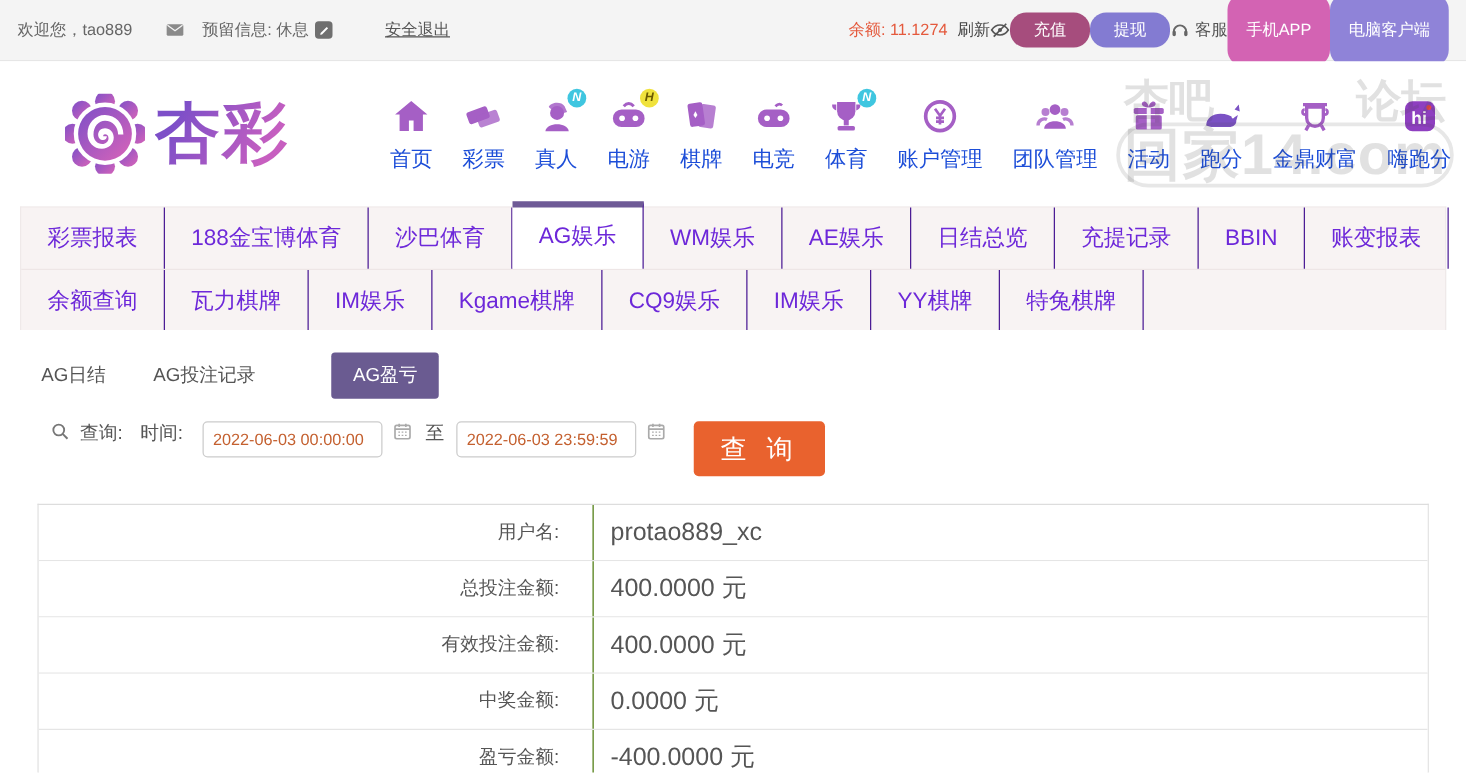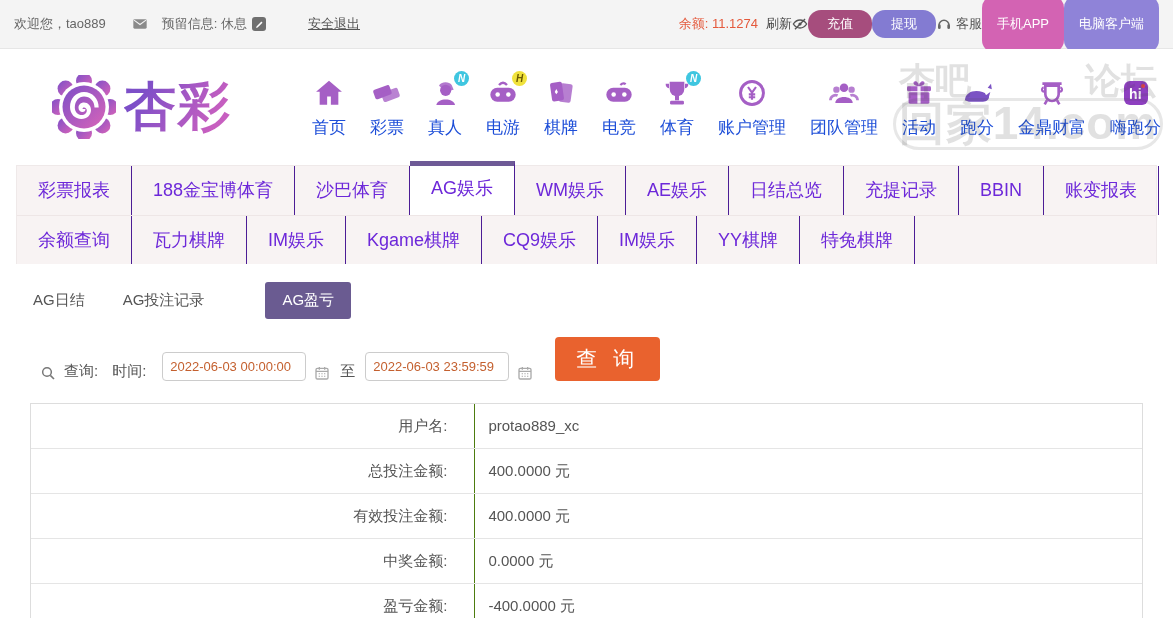--- a/index.html
+++ b/index.html
@@ -67,35 +67,35 @@
     border-right:1px solid #4c1d95; cursor:pointer; white-space:nowrap; }
   .tab.active { background:#fff; border-top:5px solid #6e5a96; margin-top:-5px;
     line-height:44px; position:relative; z-index:2; }
 
   
   .subtabs { display:flex; align-items:center; gap:38px; padding:18px 0 14px 33px; }
   .subtab { font-size:15px; color:#555; cursor:pointer; }
   .subtab.active { background:#6a5b91; color:#fff; padding:9px 17px; border-radius:3px;margin-left:23px; }
 
   
-  .searchrow { display:flex; align-items:flex-end; gap:8px; padding:4px 0 0 40px; }
+  .searchrow { display:flex; align-items:flex-start; gap:8px; padding:4px 0 0 40px; }
   .search-label { font-size:15px; color:#555; }
   .date-input { width:144px; height:29px; border:1px solid #ccc; border-radius:4px;
     padding:0 7px; font-size:13px; color:#c4602f; background:#fff;
     font-family:"Liberation Sans","DejaVu Sans",sans-serif; }
   .zhi { font-size:15px; color:#555; margin:0 2px; }
   .query-btn { background:#e9622e; color:#fff; border:none; border-radius:4px;
     font-size:21px; padding:8px 21px; margin-left:14px; letter-spacing:5px; cursor:pointer; }
 
   
   .result-table { margin:22px 30px 0 30px; border:1px solid #ddd; border-bottom:none; }
   .t-row { display:flex; height:45px; border-bottom:1px solid #e5e5e5; background:#fff; }
   .t-label { width:40%; text-align:right; padding-right:27px; line-height:44px;
     font-size:15px; color:#555; border-right:1px solid #4d7c0f; }
-  .t-value { flex:1; padding-left:13px; line-height:44px; font-size:15px; color:#555; }
+  .t-value { flex:1; padding-left:13px; line-height:44px; font-size:20px; color:#555; }
 </style>
 </head>
 <body>
 
 <div class="topbar">
   <div class="left">
     <span class="tb-welcome">欢迎您，tao889</span>
     <span class="icon16">
       <svg viewBox="0 0 24 24">
           <rect x="2" y="5" width="20" height="14" rx="2" fill="#8a8a8a"></rect>

